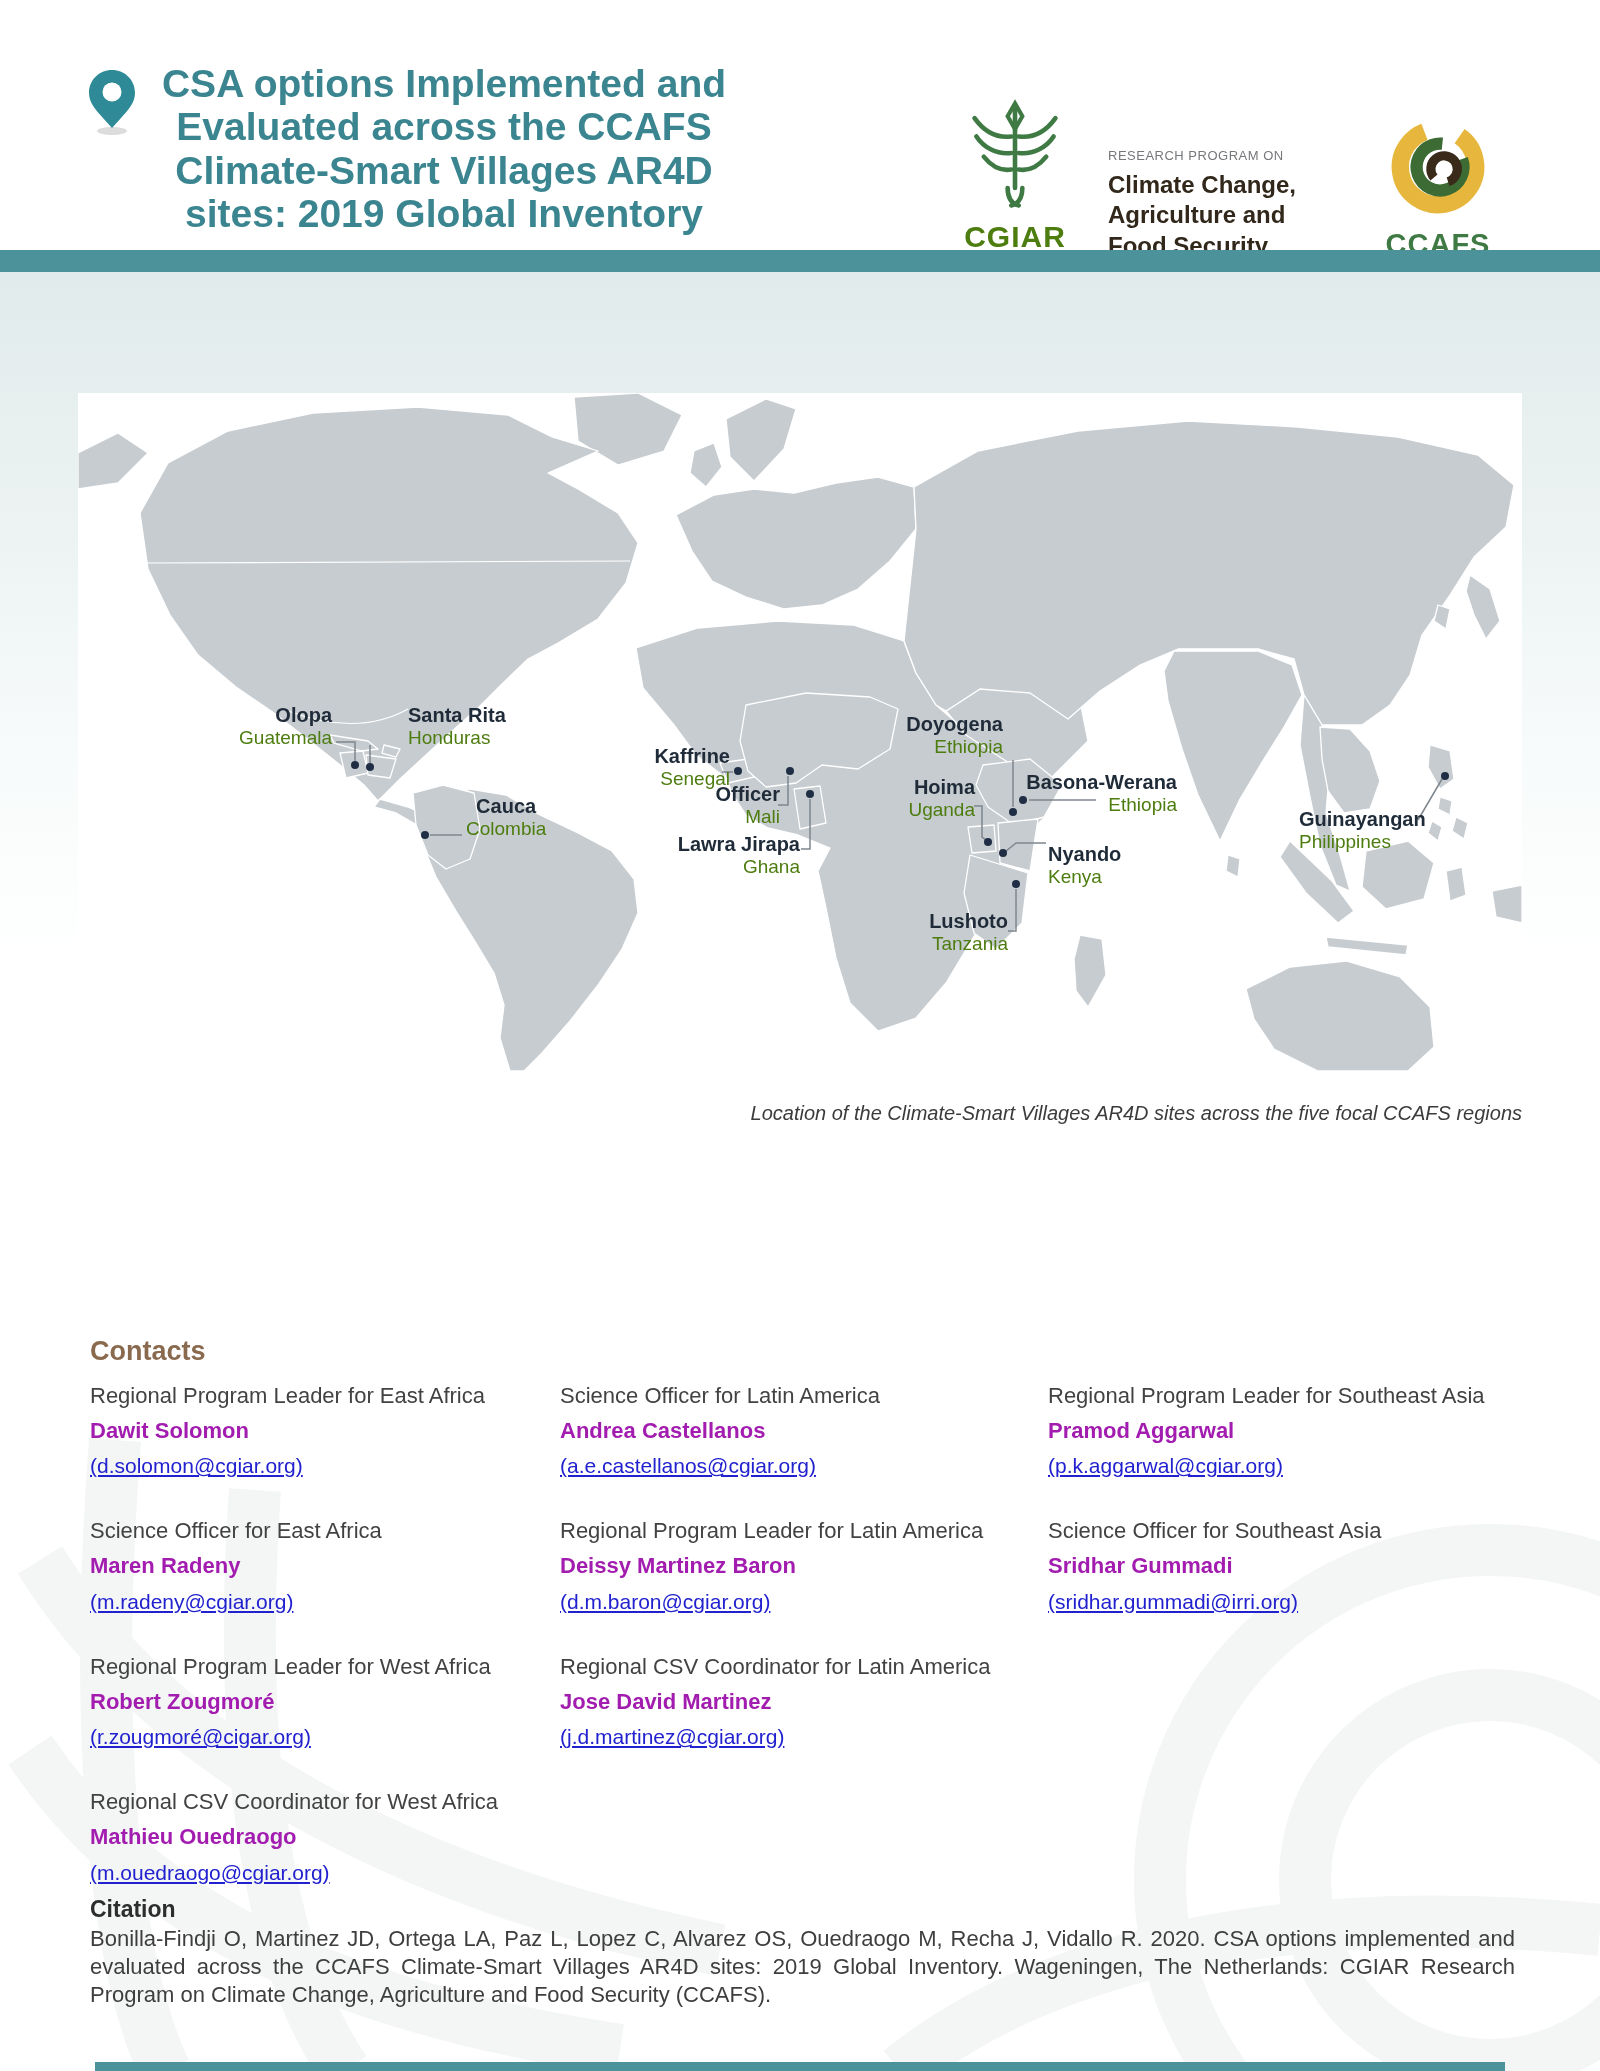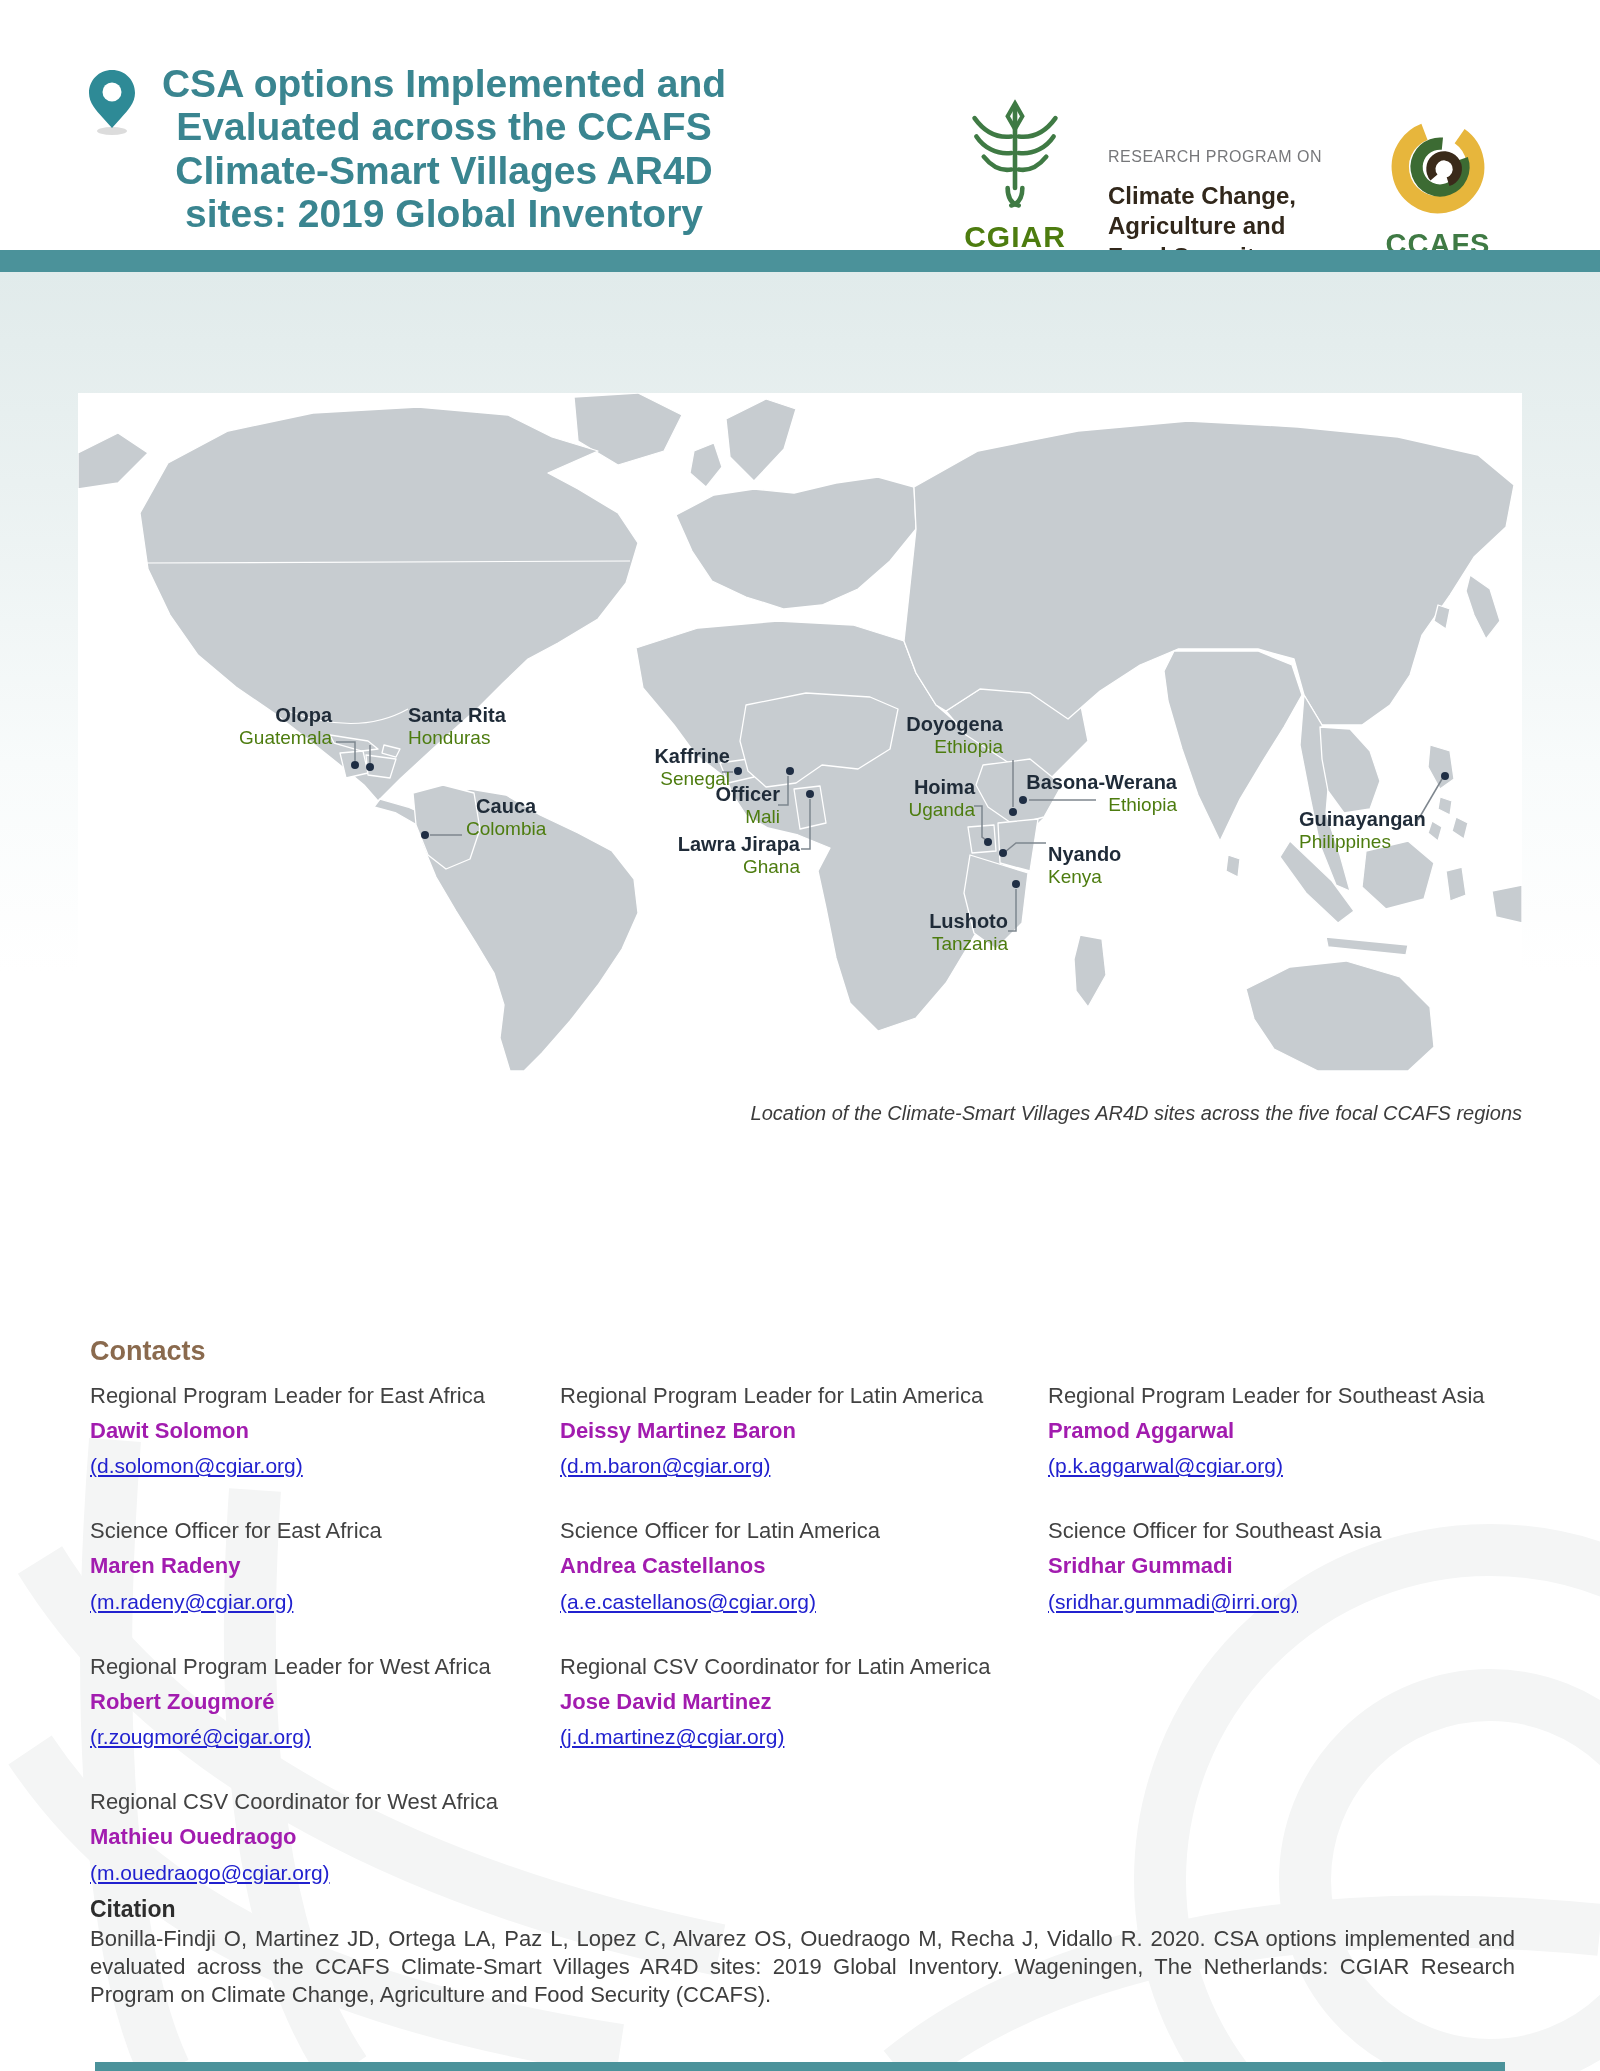--- a/index.html
+++ b/index.html
@@ -8,21 +8,21 @@
   
   .wm{position:absolute;left:0;top:0;z-index:0;}
   
   .header{position:absolute;left:0;top:0;width:1600px;height:232px;background:#fff;z-index:2;}
   .pin{position:absolute;left:84px;top:68px;}
   .title{position:absolute;left:148px;top:62px;width:592px;text-align:center;
          font-size:39px;font-weight:bold;line-height:1.11;color:#3a8590;}
   .cgiar{position:absolute;left:942px;top:96px;width:146px;text-align:center;}
   .cgiar-text{font-size:30px;font-weight:bold;color:#4d7c0f;letter-spacing:1px;margin-top:6px;}
   .program{position:absolute;left:1108px;top:148px;width:250px;}
-  .kicker{font-size:16px;color:#76777a;letter-spacing:.5px;margin-bottom:15px;}
+  .kicker{font-size:13px;color:#76777a;letter-spacing:.5px;margin-bottom:7px;}
   .prog-line{font-size:24px;font-weight:bold;color:#31271b;line-height:1.27;}
   .ccafs{position:absolute;left:1368px;top:114px;width:140px;text-align:center;}
   .ccafs-text{font-size:29px;font-weight:bold;color:#3f7a44;letter-spacing:1px;margin-top:4px;}
   
   .band{position:absolute;left:0;top:250px;width:1600px;height:22px;background:#4b929a;z-index:2;}
   .bg-grad{position:absolute;left:0;top:272px;width:1600px;height:700px;z-index:0;
            background:linear-gradient(180deg,#e1ebeb 0%,#eaf1f1 30%,#f8fbfb 70%,#ffffff 100%);}
   
   .map-area{position:absolute;left:78px;top:393px;width:1444px;height:682px;background:#ffffff;z-index:1;}
   .map-svg{position:absolute;left:0;top:0;}
@@ -282,30 +282,30 @@
     </div>
     <div class="entry">
       <div class="role">Regional CSV Coordinator for West Africa</div>
       <div class="cname">Mathieu Ouedraogo</div>
       <div class="email"><a href="#">(m.ouedraogo@cgiar.org)</a></div>
     </div>
   </div>
 
   <div class="ccol ccol1">
     <div class="entry">
+      <div class="role">Science Officer for Latin America</div>
+      <div class="cname">Andrea Castellanos</div>
+      <div class="email"><a href="#">(a.e.castellanos@cgiar.org)</a></div>
+    </div>
+    <div class="entry">
       <div class="role">Regional Program Leader for Latin America</div>
       <div class="cname">Deissy Martinez Baron</div>
       <div class="email"><a href="#">(d.m.baron@cgiar.org)</a></div>
     </div>
     <div class="entry">
-      <div class="role">Science Officer for Latin America</div>
-      <div class="cname">Andrea Castellanos</div>
-      <div class="email"><a href="#">(a.e.castellanos@cgiar.org)</a></div>
-    </div>
-    <div class="entry">
       <div class="role">Regional CSV Coordinator for Latin America</div>
       <div class="cname">Jose David Martinez</div>
       <div class="email"><a href="#">(j.d.martinez@cgiar.org)</a></div>
     </div>
   </div>
 
   <div class="ccol ccol2">
     <div class="entry">
       <div class="role">Regional Program Leader for Southeast Asia</div>
       <div class="cname">Pramod Aggarwal</div>

